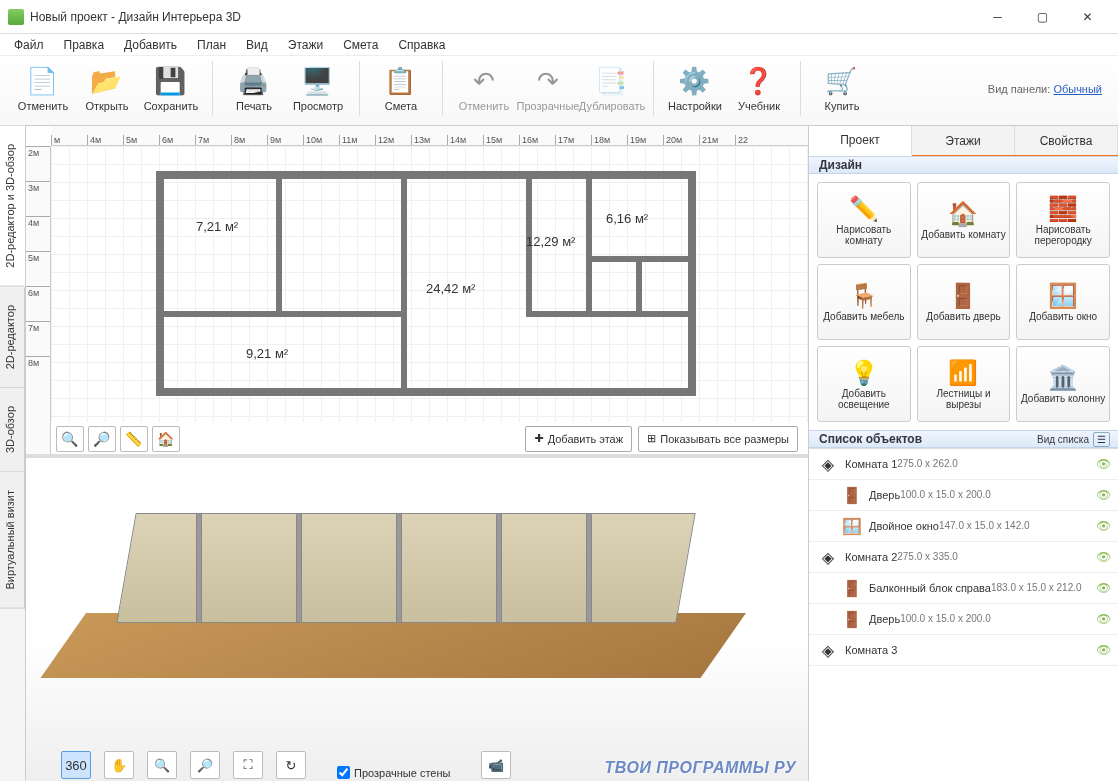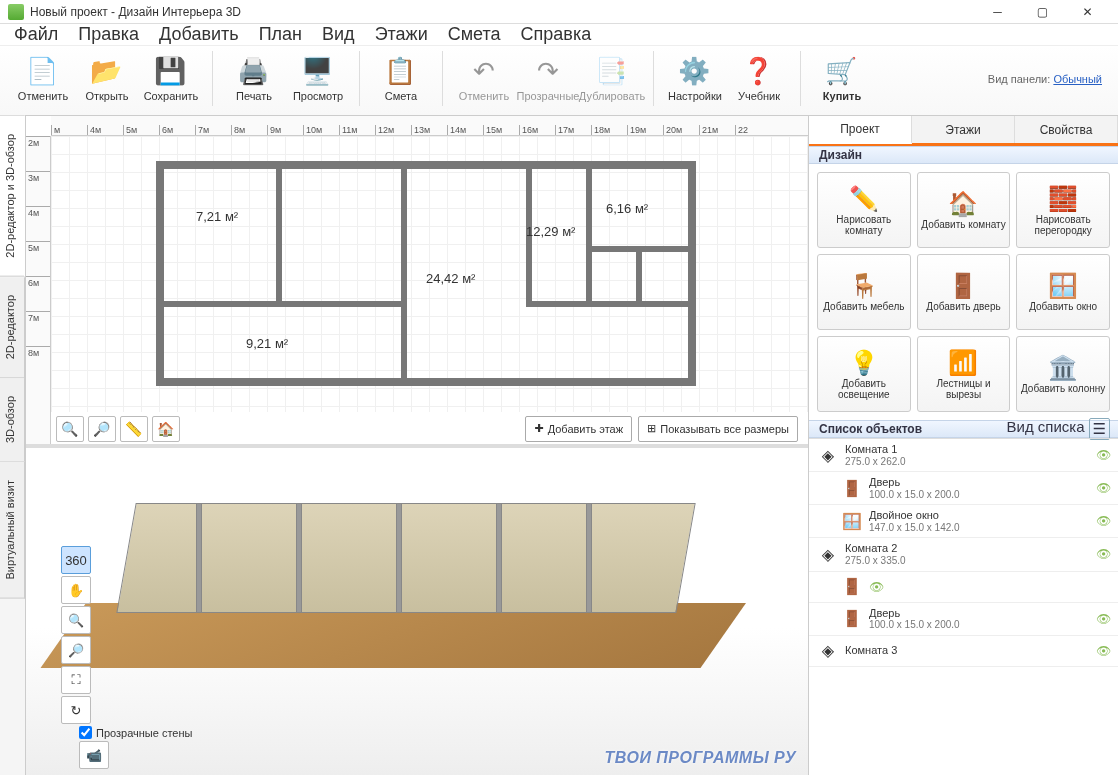--- a/index.html
+++ b/index.html
@@ -1,23 +1,23 @@
 <!DOCTYPE html>
 <html><head>
 <meta charset="utf-8">
 <style>
 * { margin: 0; padding: 0; box-sizing: border-box; font-family: "Segoe UI", Tahoma, sans-serif; }
 body { background: #fff; width: 1118px; height: 781px; overflow: hidden; font-size: 12px; color: #333; }
-.titlebar { height: 24px; display: flex; align-items: center; padding: 0 8px; border-bottom: 1px solid #ddd; }
+.titlebar { height: 34px; display: flex; align-items: center; padding: 0 8px; border-bottom: 1px solid #ddd; }
 .titlebar .app-icon { width: 16px; height: 16px; background: linear-gradient(#8c6,#5a3); border-radius: 2px; margin-right: 6px; }
 .titlebar .title { flex: 1; font-size: 12px; }
 .win-controls { display: flex; gap: 0; }
 .win-btn { width: 45px; height: 28px; display: flex; align-items: center; justify-content: center; cursor: pointer; }
 .menubar { height: 22px; display: flex; align-items: center; padding: 0 6px; gap: 4px; border-bottom: 1px solid #eee; }
-.menubar span { padding: 2px 8px; cursor: pointer; font-size: 18px; }
+.menubar span { padding: 2px 8px; cursor: pointer; font-size: 12px; }
 .toolbar { height: 70px; display: flex; align-items: center; padding: 2px 6px 6px 6px; border-bottom: 1px solid #ccc; background: linear-gradient(#fff,#f8f8f8); }
 .tool-group { display: flex; gap: 2px; padding: 0 6px; }
 .tool-sep { width: 1px; height: 55px; background: #ddd; margin: 0 4px; }
 .tool-btn { display: flex; flex-direction: column; align-items: center; justify-content: center; width: 62px; height: 62px; cursor: pointer; border-radius: 3px; }
 .tool-btn.disabled { opacity: 0.5; cursor: default; }
 .tool-btn .ico { width: 32px; height: 32px; display: flex; align-items: center; justify-content: center; font-size: 26px; }
 .tool-btn .lbl { font-size: 11px; margin-top: 2px; }
 .panel-type { margin-left: auto; font-size: 11px; color: #666; padding-right: 10px; }
 .panel-type a { color: #2860c4; text-decoration: underline; }
 .workspace { display: flex; height: calc(100% - 30px - 22px - 70px); }
@@ -38,39 +38,39 @@
 .room-label { position: absolute; font-size: 13px; color: #333; }
 .plan-tools { position: absolute; left: 30px; bottom: 2px; display: flex; gap: 4px; align-items:center; }
 .plan-tools .tbtn { width: 28px; height: 26px; border: 1px solid #bbb; border-radius: 2px; background: #fff; display: flex; align-items: center; justify-content: center; cursor: pointer; font-size: 14px; }
 .plan-actions { position: absolute; right: 10px; bottom: 2px; display: flex; gap: 6px; }
 .plan-actions .abtn { height: 26px; border: 1px solid #aaa; border-radius: 2px; background: #fff; padding: 0 8px; display: flex; align-items: center; gap: 4px; cursor: pointer; font-size: 11px; }
 .divider-h { height: 4px; background: #ddd; cursor: row-resize; }
 .view3d { flex: 1; position: relative; background: linear-gradient(#fff 0%, #fff 55%, #eee 100%); overflow:hidden; }
 .house3d { position:absolute; left:60px; top:25px; width:660px; height:260px; }
 .floor3d { position:absolute; left:0; top:130px; width:660px; height:130px; background:linear-gradient(135deg,#c89858,#a67840); transform:skewX(-35deg) scaleY(0.5); transform-origin:top left; }
 .wall3d { position:absolute; background:linear-gradient(#ddd4b8,#c8bf9f); border:1px solid #888; }
-.view3d-toolbar { position: absolute; left: 35px; bottom: 6px; display: flex; gap: 2px; align-items:flex-start;flex-direction:column; }
+.view3d-toolbar { position: absolute; left: 35px; bottom: 6px; display: flex; gap: 13px; align-items:flex-end; }
 .view3d-toolbar .tbtn { width: 30px; height: 28px; border: 1px solid #bbb; border-radius: 2px; background: #fff; display: flex; align-items: center; justify-content: center; cursor: pointer; font-size: 13px; }
 .view3d-toolbar .tbtn.active { background: #cde4ff; border-color: #5a9edb; }
 .chk { display: flex; align-items: center; gap: 4px; margin-left: 18px; font-size: 11px; }
 .right-panel { width: 310px; border-left: 1px solid #ccc; display: flex; flex-direction: column; background:#fff; }
-.rtabs { display: flex; height: 30px; border-bottom: 3px solid #f97316; }
+.rtabs { display: flex; height: 30px; border-bottom: 1px solid #f97316; }
 .rtab { flex: 1; display: flex; align-items: center; justify-content: center; font-size: 12px; border-right: 1px solid #ddd; background: #f3f3f3; cursor: pointer; }
 .rtab.active { background: #fff; font-weight: 500; border-bottom: 2px solid #fff; margin-bottom: -1px; }
 .section-hdr { height: 18px; background: linear-gradient(#f0f6ff,#dce8f8); border-top: 1px solid #c5d4e8; border-bottom: 1px solid #c5d4e8; padding: 0 10px; display: flex; align-items: center; font-size: 12px; font-weight: 600; color: #334; }
 .design-grid { display: grid; grid-template-columns: repeat(3, 1fr); gap: 6px; padding: 8px; }
 .dg-btn { height: 76px; border: 1px solid #ccc; border-radius: 3px; background: linear-gradient(#fff,#f4f4f4); display: flex; flex-direction: column; align-items: center; justify-content: center; cursor: pointer; font-size: 10px; text-align: center; padding:2px; }
 .dg-btn .ico { font-size: 24px; height: 30px; display: flex; align-items: center; }
 .dg-btn .lbl { line-height: 1.15; }
 .list-hdr { display: flex; align-items: center; justify-content: space-between; padding-right:8px; }
 .obj-list { flex: 1; overflow-y: auto; border-top: 1px solid #ddd; }
 .obj-item { display: flex; align-items: center; padding: 4px 8px; border-bottom: 1px solid #eee; cursor: pointer; gap:6px; }
 .obj-item.child { padding-left: 32px; }
 .obj-ico { width: 22px; height: 22px; display: flex; align-items: center; justify-content: center; font-size: 16px; }
-.obj-txt { flex: 1; display: flex; flex-direction: column; line-height: 1.15; }
+.obj-txt { flex: 1; display: flex; flex-direction: row; line-height: 1.15; }
 .obj-name { font-size: 11px; }
 .obj-dim { font-size: 10px; color: #777; }
 .eye { width: 14px; height: 14px; color: #8b5; }
 .watermark { position: absolute; right: 12px; bottom: 8px; font-size: 16px; font-weight: bold; font-style: italic; color: rgba(60,100,180,0.75); text-shadow: 0 0 3px #fff; pointer-events:none; letter-spacing:0.5px; }
 </style>
 </head>
 <body>
 
 <div class="titlebar">
   <div class="app-icon"></div>
@@ -149,21 +149,21 @@
       </div>
     <div class="tool-btn">
         <div class="ico">❓</div>
         <div class="lbl">Учебник</div>
       </div>
   </div>
   <div class="tool-sep"></div>
   <div class="tool-group">
     <div class="tool-btn">
         <div class="ico">🛒</div>
-        <div class="lbl" style="font-weight:bold">Купить</div>
+        <div class="lbl" style="font-weight:normal">Купить</div>
       </div>
   </div>
   <div class="panel-type">
     <span>Вид панели:</span>
     <a href="#">Обычный</a>
   </div>
 </div>
 
 <div class="workspace">
   <div class="side-tabs">
@@ -316,21 +316,21 @@
           <div class="ico">📶</div>
           <div class="lbl">Лестницы и вырезы</div>
         </div>
         <div class="dg-btn">
           <div class="ico">🏛️</div>
           <div class="lbl">Добавить колонну</div>
         </div>
       </div>
     <div class="section-hdr list-hdr">
       <span>Список объектов</span>
-      <span style="font-weight:normal;font-size:15px;display:flex;align-items:flex-start;gap:4px">
+      <span style="font-weight:normal;font-size:10px;display:flex;align-items:center;gap:4px">
         <span>Вид списка</span>
         <span style="border:1px solid #8ab;padding:1px 3px;border-radius:2px;cursor:pointer">☰</span>
       </span>
     </div>
     <div class="obj-list" id="obj-list">
         <div class="obj-item">
           <div class="obj-ico">◈</div>
           <div class="obj-txt">
             <div class="obj-name">Комната 1</div>
             <div class="obj-dim">275.0 x 262.0</div>
@@ -356,20 +356,24 @@
         <div class="obj-item">
           <div class="obj-ico">◈</div>
           <div class="obj-txt">
             <div class="obj-name">Комната 2</div>
             <div class="obj-dim">275.0 x 335.0</div>
           </div>
           <div class="eye">👁</div>
         </div>
         <div class="obj-item child">
           <div class="obj-ico">🚪</div>
+          <div class="obj-txt">
+            <div class="obj-name">Балконный блок справа</div>
+            <div class="obj-dim">183.0 x 15.0 x 212.0</div>
+          </div>
           <div class="eye">👁</div>
         </div>
         <div class="obj-item child">
           <div class="obj-ico">🚪</div>
           <div class="obj-txt">
             <div class="obj-name">Дверь</div>
             <div class="obj-dim">100.0 x 15.0 x 200.0</div>
           </div>
           <div class="eye">👁</div>
         </div>

